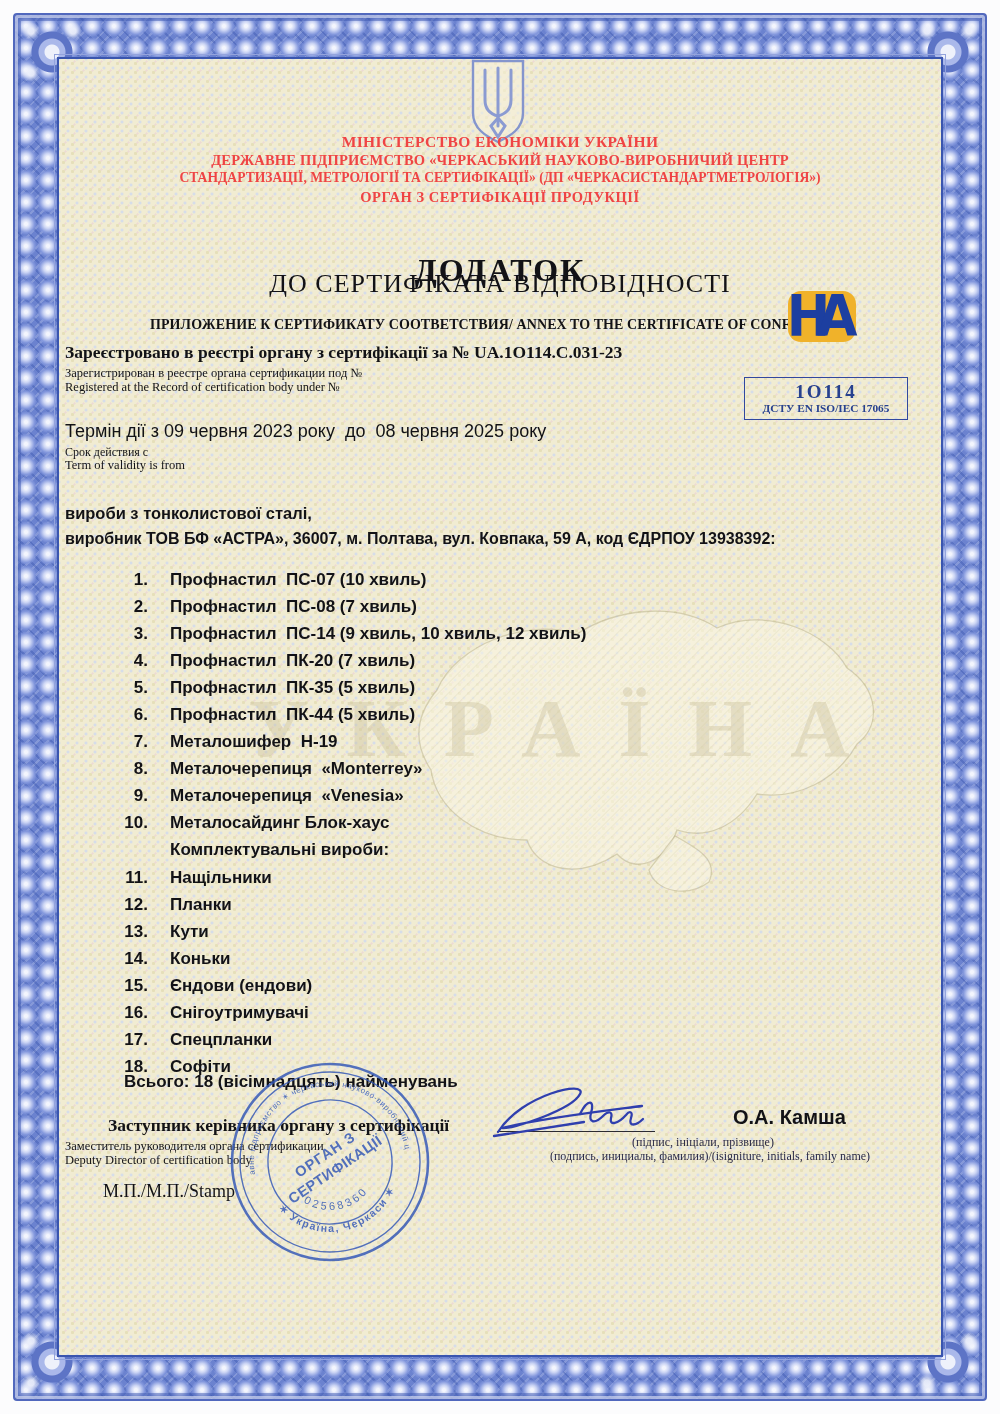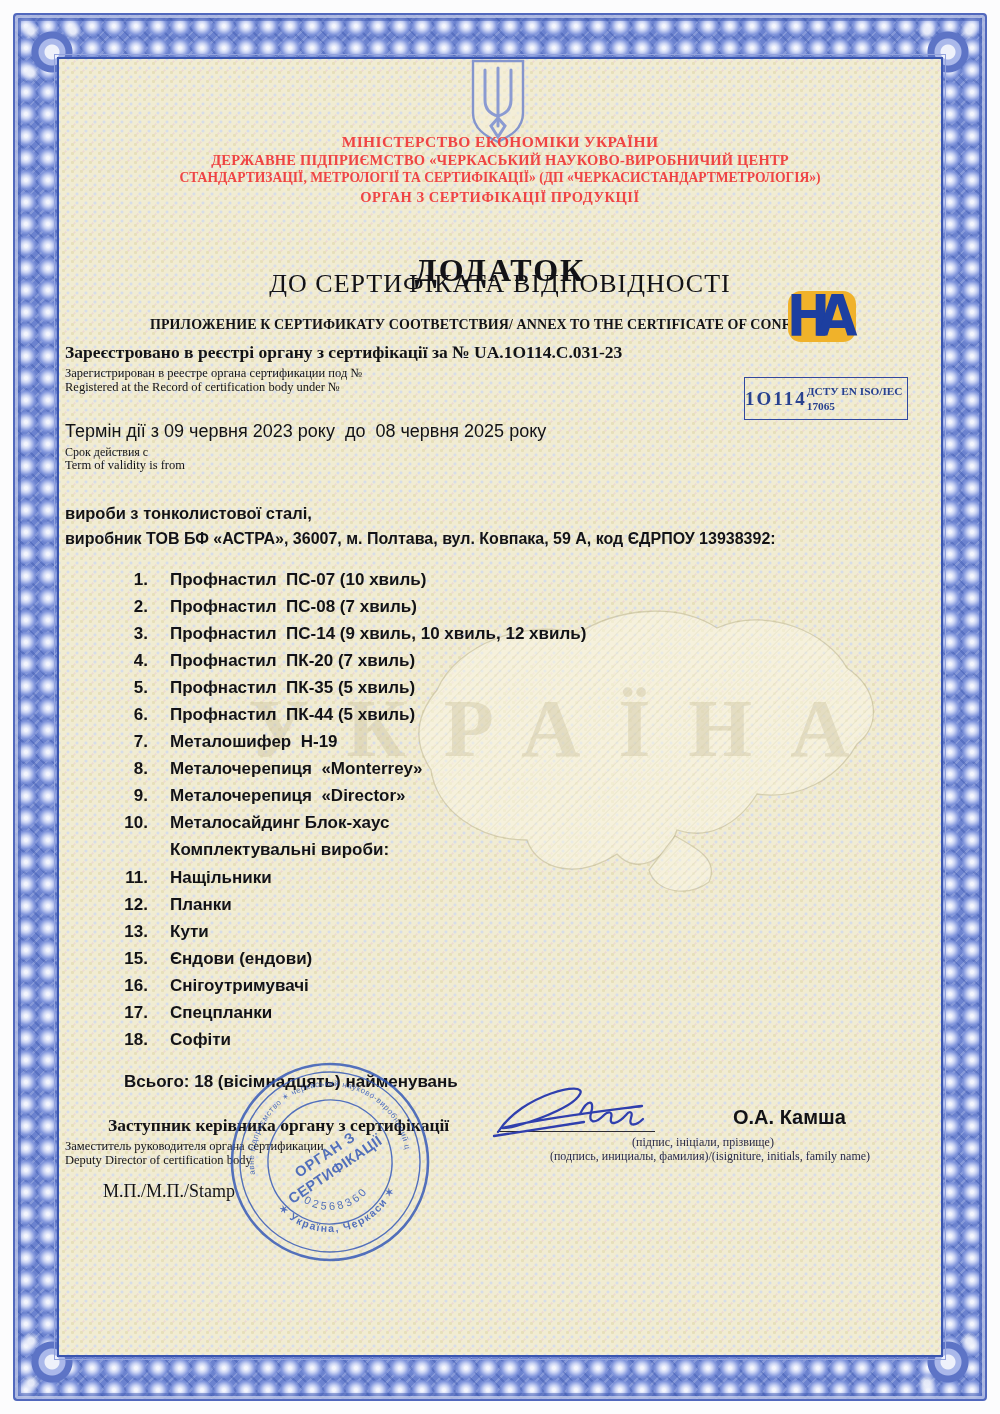--- a/index.html
+++ b/index.html
@@ -85,21 +85,21 @@
   .sig-line{left:497px;top:1131px;width:158px;border-top:1.6px solid #2c2c30;}
   .cap1{left:558px;top:1135px;width:290px;text-align:center;font-size:12px;color:#2a2a46;}
   .cap2{left:518px;top:1149px;width:384px;text-align:center;font-size:12px;color:#2a2a46;}
   .name{left:733px;top:1106px;font-size:20px;}
 
   .logo{left:788px;top:291px;width:68px;height:51px;background:#f0b22a;border-radius:13px;
         display:flex;align-items:center;justify-content:center;z-index:4;}
   .logo span{font-family:"DejaVu Sans",sans-serif;font-weight:bold;font-size:52px;color:#1d3fa0;
         letter-spacing:-13px;transform:scaleY(1.08);padding-right:13px;}
   .codebox{left:744px;top:377px;width:162px;height:41px;border:1.5px solid #31489f;z-index:4;
-        display:flex;align-items:center;justify-content:center;color:#27418f;}
+        display:flex;flex-direction:column;align-items:center;justify-content:center;color:#27418f;}
   .codebox .code{font-size:19px;font-weight:bold;letter-spacing:2px;line-height:1;}
   .codebox .std{font-size:11.3px;font-weight:bold;line-height:1.25;}
 
   .coat{left:446px;top:58px;z-index:3;}
   .stamp{left:225px;top:1057px;width:210px;height:210px;z-index:5;opacity:.82;transform:rotate(-10deg);}
   .signature{left:492px;top:1080px;z-index:6;}
 </style>
 </head>
 <body>
 
@@ -164,26 +164,27 @@
 
   <div class="abs list">
       <div class="item-row"><span class="item-num">1.</span><span class="item-text">Профнастил  ПС-07 (10 хвиль)</span></div>
       <div class="item-row"><span class="item-num">2.</span><span class="item-text">Профнастил  ПС-08 (7 хвиль)</span></div>
       <div class="item-row"><span class="item-num">3.</span><span class="item-text">Профнастил  ПС-14 (9 хвиль, 10 хвиль, 12 хвиль)</span></div>
       <div class="item-row"><span class="item-num">4.</span><span class="item-text">Профнастил  ПК-20 (7 хвиль)</span></div>
       <div class="item-row"><span class="item-num">5.</span><span class="item-text">Профнастил  ПК-35 (5 хвиль)</span></div>
       <div class="item-row"><span class="item-num">6.</span><span class="item-text">Профнастил  ПК-44 (5 хвиль)</span></div>
       <div class="item-row"><span class="item-num">7.</span><span class="item-text">Металошифер  Н-19</span></div>
       <div class="item-row"><span class="item-num">8.</span><span class="item-text">Металочерепиця  «Monterrey»</span></div>
-      <div class="item-row"><span class="item-num">9.</span><span class="item-text">Металочерепиця  «Director»</span></div>
+      <div class="item-row"><span class="item-num">9.</span><span class="item-text">Металочерепиця  «Venesia»</span></div>
       <div class="item-row"><span class="item-num">10.</span><span class="item-text">Металосайдинг Блок-хаус</span></div>
       <div class="item-row"><span class="item-num"></span><span class="item-text">Комплектувальні вироби:</span></div>
       <div class="item-row"><span class="item-num">11.</span><span class="item-text">Нащільники</span></div>
       <div class="item-row"><span class="item-num">12.</span><span class="item-text">Планки</span></div>
       <div class="item-row"><span class="item-num">13.</span><span class="item-text">Кути</span></div>
+      <div class="item-row"><span class="item-num">14.</span><span class="item-text">Коньки</span></div>
       <div class="item-row"><span class="item-num">15.</span><span class="item-text">Єндови (ендови)</span></div>
       <div class="item-row"><span class="item-num">16.</span><span class="item-text">Снігоутримувачі</span></div>
       <div class="item-row"><span class="item-num">17.</span><span class="item-text">Спецпланки</span></div>
       <div class="item-row"><span class="item-num">18.</span><span class="item-text">Софіти</span></div>
     </div>
 
   <div class="abs total sans-b ink">Всього: 18 (вісімнадцять) найменувань</div>
 
   <div class="abs sig-ua ink">Заступник керівника органу з сертифікації</div>
   <div class="abs sig-ru ink">Заместитель руководителя органа сертификации</div>

